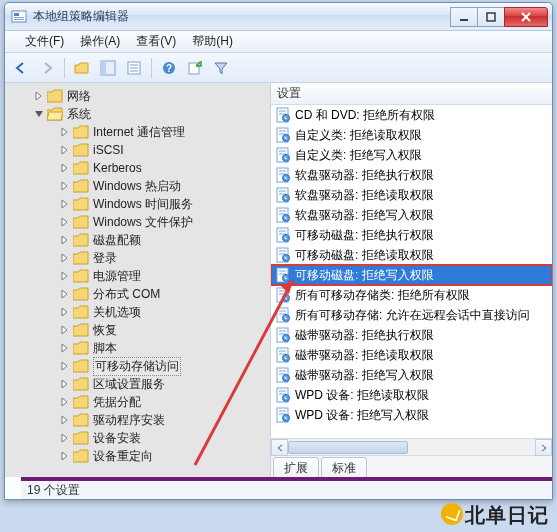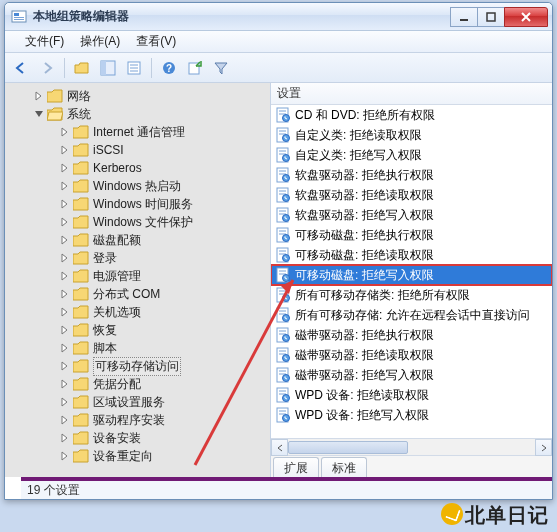--- a/index.html
+++ b/index.html
@@ -25,21 +25,20 @@
     flex-direction: column;
   }
   .titlebar {
     height: 28px;
     background: linear-gradient(#f5f9ff, #dbe7f7 45%, #cfdef3 46%, #e5eefb);
     display: flex;
     align-items: center;
     padding: 0 0 0 6px;
     border-bottom: 1px solid #b7c9df;
     border-radius: 5px 5px 0 0;
-    font-weight: bold;
   }
   .titlebar .app-icon {
     width: 16px; height: 16px;
     margin-right: 6px;
   }
   .titlebar .title {
     flex: 1;
     color: #2b3b52;
   }
   .winbtns { display: flex; height: 20px; margin-right: 4px; }
@@ -275,20 +274,21 @@
           <path d="M2 1 L10 9 M10 1 L2 9" stroke="#fff" stroke-width="2"></path>
         </svg>
       </div>
     </div>
   </div>
 
   <div class="menubar">
     <div class="menuitem">文件(F)</div>
     <div class="menuitem">操作(A)</div>
     <div class="menuitem">查看(V)</div>
+    <div class="menuitem">帮助(H)</div>
   </div>
 
   <div class="toolbar">
     <div class="tbtn">
       <svg width="16" height="16">
           <path d="M10 3 L4 8 L10 13" fill="none" stroke="#2b6ac2" stroke-width="2"></path>
         </svg>
     </div>
     <div class="tbtn">
       <svg width="16" height="16">
@@ -551,34 +551,34 @@
               <li>
                 <div class="row">
                   <span class="exp">
                     <svg width="10" height="10">
                       <path d="M2 1 L7 5 L2 9 Z" fill="#fff" stroke="#777"></path>
                     </svg>
                   </span>
                   <svg class="fld" viewBox="0 0 16 14">
                     <path d="M0 3 L5 3 L7 1 L15 1 L15 13 L0 13 Z" fill="#f7d774" stroke="#c9a22e"></path>
                   </svg>
+                  <span class="lbl">区域设置服务</span>
+                </div>
+              </li>
+              <li>
+                <div class="row">
+                  <span class="exp">
+                    <svg width="10" height="10">
+                      <path d="M2 1 L7 5 L2 9 Z" fill="#fff" stroke="#777"></path>
+                    </svg>
+                  </span>
+                  <svg class="fld" viewBox="0 0 16 14">
+                    <path d="M0 3 L5 3 L7 1 L15 1 L15 13 L0 13 Z" fill="#f7d774" stroke="#c9a22e"></path>
+                  </svg>
                   <span class="lbl">凭据分配</span>
-                </div>
-              </li>
-              <li>
-                <div class="row">
-                  <span class="exp">
-                    <svg width="10" height="10">
-                      <path d="M2 1 L7 5 L2 9 Z" fill="#fff" stroke="#777"></path>
-                    </svg>
-                  </span>
-                  <svg class="fld" viewBox="0 0 16 14">
-                    <path d="M0 3 L5 3 L7 1 L15 1 L15 13 L0 13 Z" fill="#f7d774" stroke="#c9a22e"></path>
-                  </svg>
-                  <span class="lbl">区域设置服务</span>
                 </div>
               </li>
               <li>
                 <div class="row">
                   <span class="exp">
                     <svg width="10" height="10">
                       <path d="M2 1 L7 5 L2 9 Z" fill="#fff" stroke="#777"></path>
                     </svg>
                   </span>
                   <svg class="fld" viewBox="0 0 16 14">

